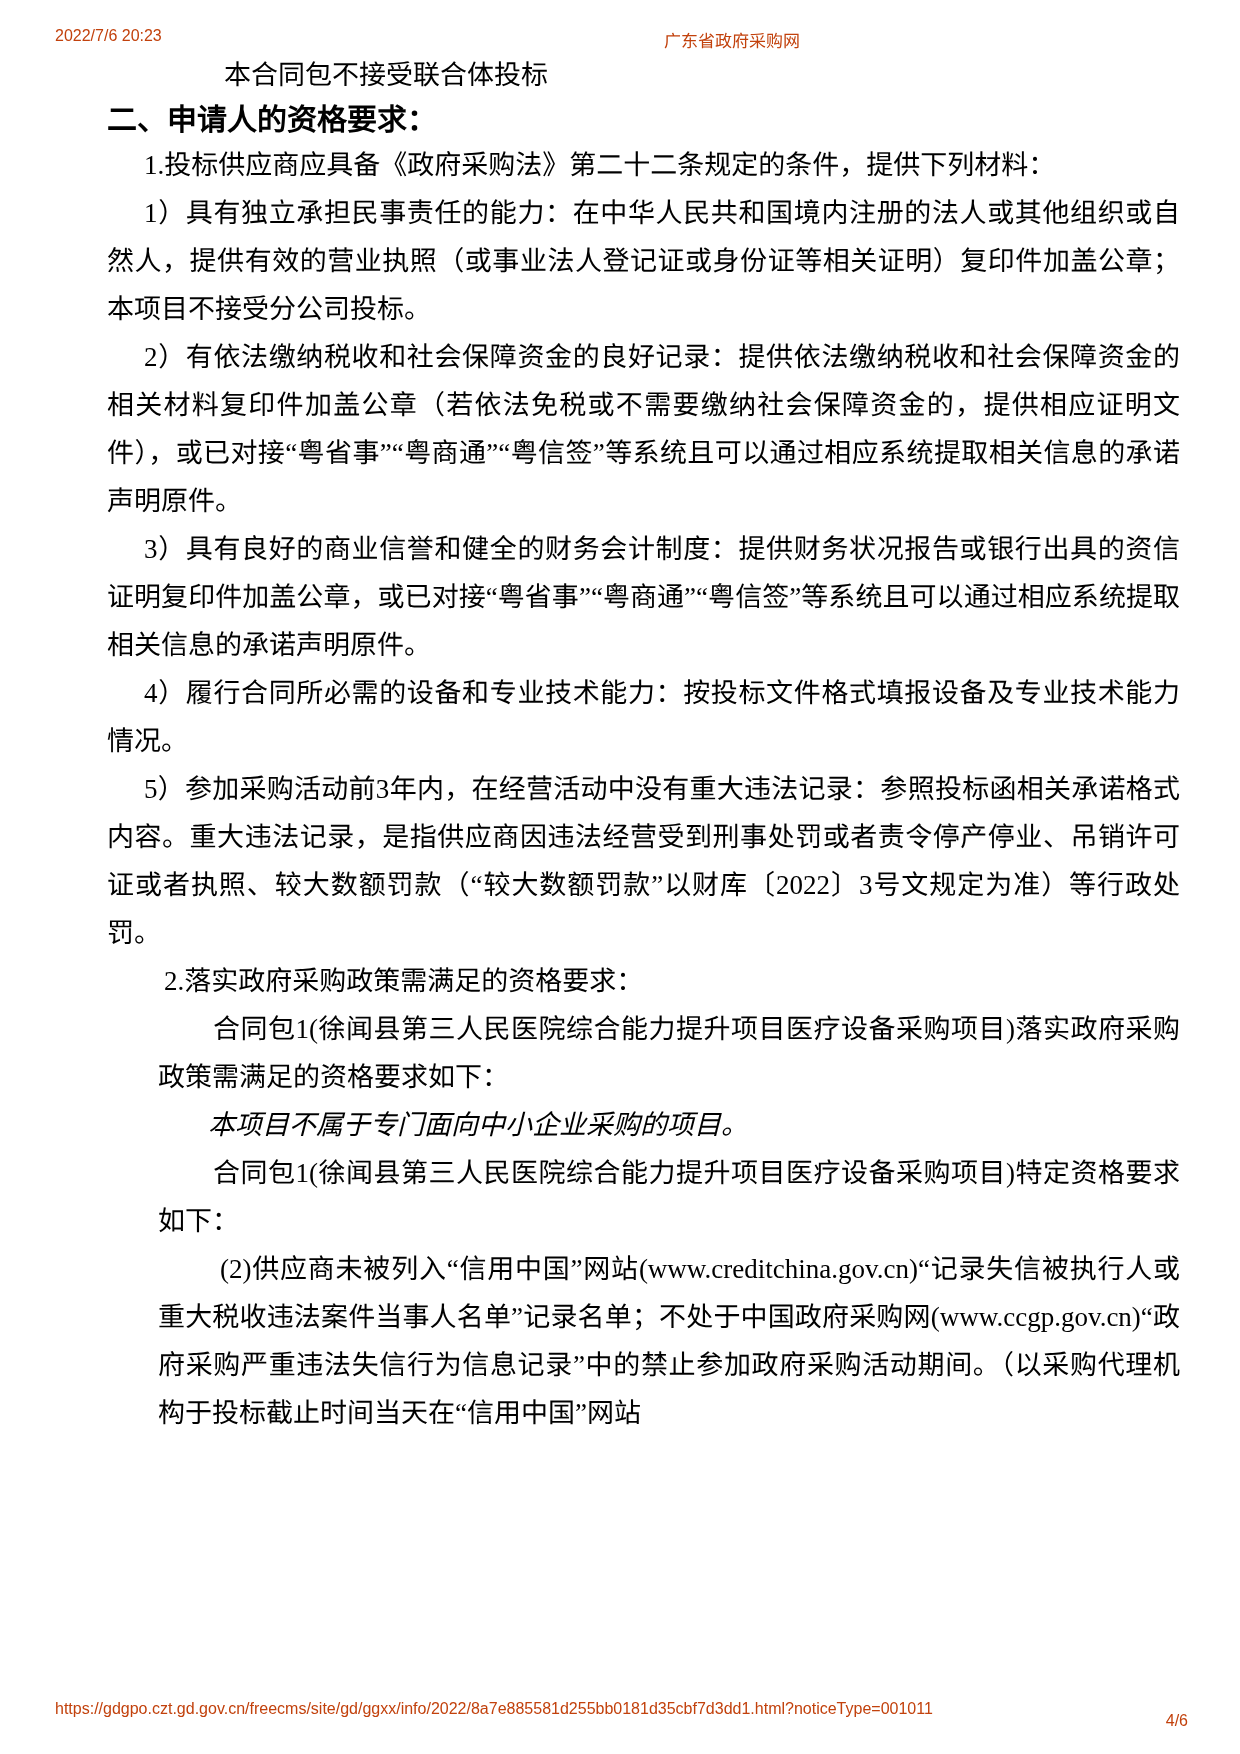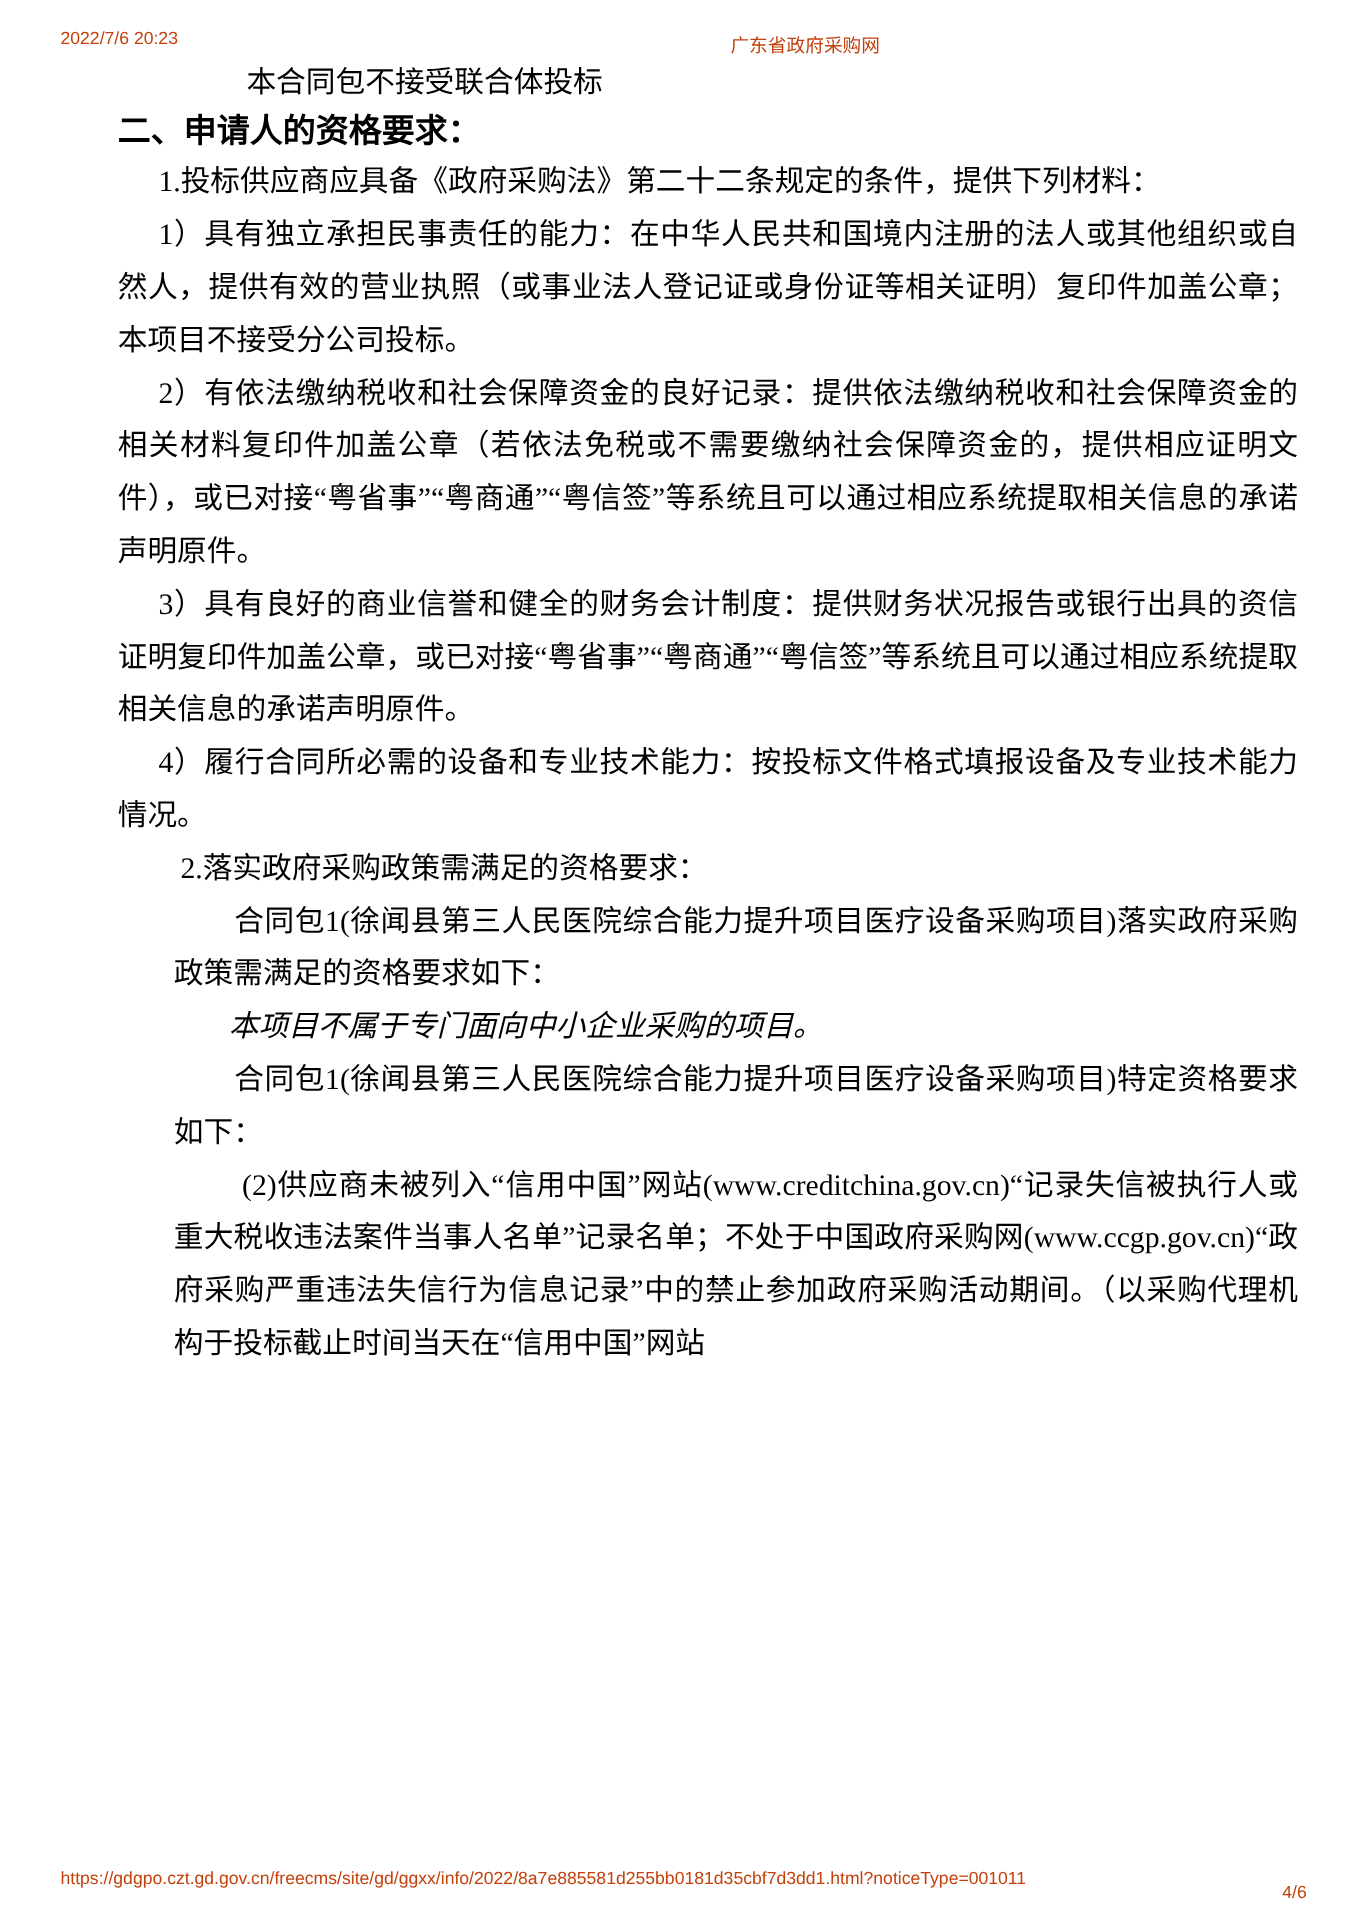--- a/index.html
+++ b/index.html
@@ -66,20 +66,21 @@
   <div class="doc">
     <p class="p-intro">本合同包不接受联合体投标</p>
 
     <p class="sec-heading">二、申请人的资格要求：</p>
 
     <p class="p-i1">1.投标供应商应具备《政府采购法》第二十二条规定的条件，提供下列材料：</p>
     <p class="p-i1">1）具有独立承担民事责任的能力：在中华人民共和国境内注册的法人或其他组织或自然人，提供有效的营业执照（或事业法人登记证或身份证等相关证明）复印件加盖公章；本项目不接受分公司投标。</p>
     <p class="p-i1">2）有依法缴纳税收和社会保障资金的良好记录：提供依法缴纳税收和社会保障资金的相关材料复印件加盖公章（若依法免税或不需要缴纳社会保障资金的，提供相应证明文件），或已对接“粤省事”“粤商通”“粤信签”等系统且可以通过相应系统提取相关信息的承诺声明原件。</p>
     <p class="p-i1">3）具有良好的商业信誉和健全的财务会计制度：提供财务状况报告或银行出具的资信证明复印件加盖公章，或已对接“粤省事”“粤商通”“粤信签”等系统且可以通过相应系统提取相关信息的承诺声明原件。</p>
     <p class="p-i1">4）履行合同所必需的设备和专业技术能力：按投标文件格式填报设备及专业技术能力情况。</p>
+    <p class="p-i1">5）参加采购活动前3年内，在经营活动中没有重大违法记录：参照投标函相关承诺格式内容。重大违法记录，是指供应商因违法经营受到刑事处罚或者责令停产停业、吊销许可证或者执照、较大数额罚款（“较大数额罚款”以财库〔2022〕3号文规定为准）等行政处罚。</p>
     <p class="p-i2">2.落实政府采购政策需满足的资格要求：</p>
     <p class="p-bq">合同包1(徐闻县第三人民医院综合能力提升项目医疗设备采购项目)落实政府采购政策需满足的资格要求如下：</p>
     <p class="p-bl">本项目不属于专门面向中小企业采购的项目。</p>
     <p class="p-bq">合同包1(徐闻县第三人民医院综合能力提升项目医疗设备采购项目)特定资格要求如下：</p>
     <p class="p-item">(2)供应商未被列入“信用中国”网站(www.creditchina.gov.cn)“记录失信被执行人或重大税收违法案件当事人名单”记录名单；不处于中国政府采购网(www.ccgp.gov.cn)“政府采购严重违法失信行为信息记录”中的禁止参加政府采购活动期间。（以采购代理机构于投标截止时间当天在“信用中国”网站</p>
   </div>
 
   <div class="print-meta ftr-url">https://gdgpo.czt.gd.gov.cn/freecms/site/gd/ggxx/info/2022/8a7e885581d255bb0181d35cbf7d3dd1.html?noticeType=001011</div>
   <div class="print-meta ftr-page">4/6</div>
 

